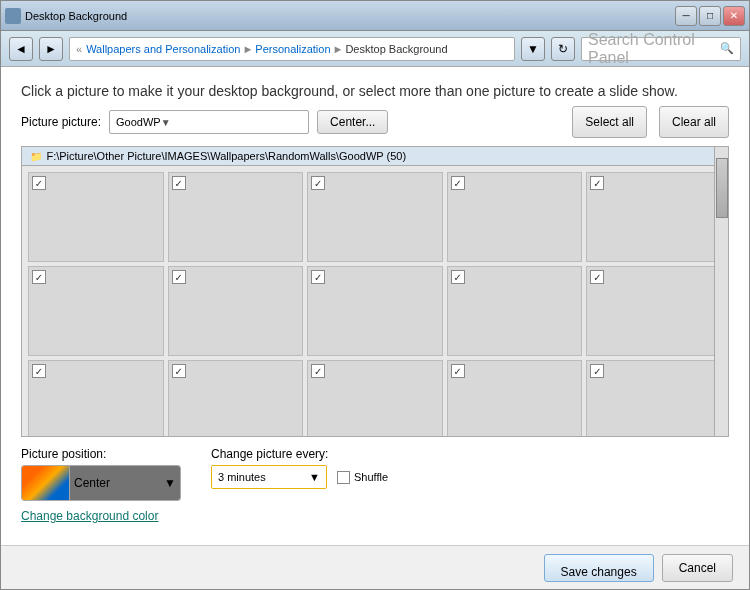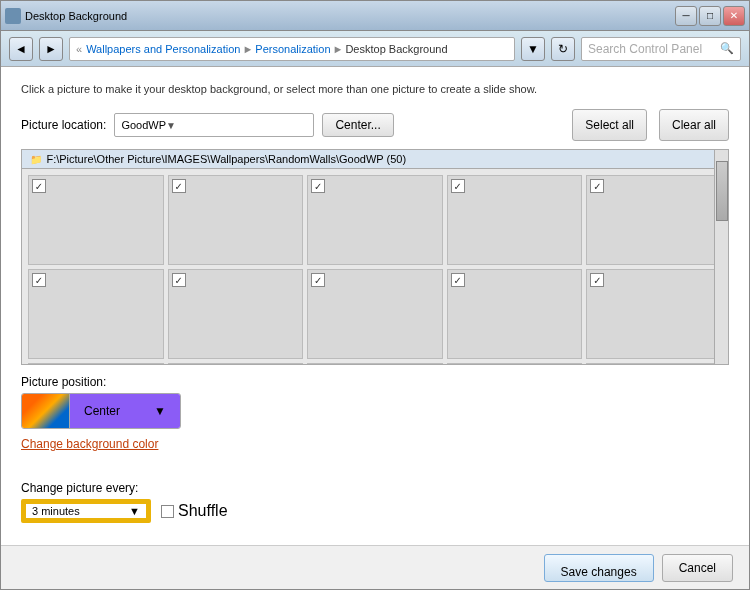--- a/index.html
+++ b/index.html
@@ -127,23 +127,23 @@
       padding: 16px 20px;
       overflow: hidden;
     }
     .page-title {
       font-size: 18px;
       font-weight: 300;
       color: #003a75;
       margin-bottom: 6px;
     }
     .page-subtitle {
-      font-size: 11px;
+      font-size: 14px;
       color: #333;
-      margin-bottom: 14px;
+      margin-bottom: 7px;
     }
     .picture-location-label {
       font-size: 12px;
       color: #000;
       white-space: nowrap;
     }
     .location-dropdown {
       width: 200px;
       height: 24px;
       background: white;
@@ -245,21 +245,20 @@
       border: 1px solid #888;
       margin: 1px;
       position: relative;
       top: 10px;
     }
     .bottom-controls {
       padding: 10px 0 6px 0;
       display: flex;
       align-items: flex-start;
       gap: 30px;
-      flex-direction: column;
     }
     .picture-position-group {
       display: flex;
       flex-direction: column;
       gap: 4px;
     }
     .picture-position-label {
       font-size: 12px;
       color: #000;
     }
@@ -277,68 +276,68 @@
       width: 48px;
       height: 34px;
       background: linear-gradient(135deg, #ff6600 25%, #ffaa00 50%, #0066cc 75%);
       border-right: 1px solid #aaa;
     }
     .position-dropdown {
       flex: 1;
       display: flex;
       align-items: center;
       justify-content: space-between;
-      padding: 0 14px;
-      background: #8b5cf6;
+      padding: 0 4px;
+      background: #737373;
       cursor: pointer;
       font-size: 12px;
       height: 100%;
     }
     .change-interval-group {
       display: flex;
       flex-direction: column;
       gap: 4px;
       justify-content: space-between;
     }
     .change-interval-label {
       font-size: 12px;
       color: #000;
     }
     .interval-row {
       display: flex;
       align-items: center;
       gap: 10px;
     }
     .interval-dropdown {
-      width: 130px;
-      height: 24px;
-      background: white;
-      border: 5px solid #eab308;
+      width: 116px;
+      height: 24px;
+      background: white;
+      border: 1px solid #eab308;
       border-radius: 2px;
       display: flex;
       align-items: center;
       padding: 0 6px;
       cursor: pointer;
       font-size: 11px;
       justify-content: space-between;
     }
     .shuffle-row {
       display: flex;
       align-items: center;
       gap: 4px;
-      font-size: 16px;
+      font-size: 11px;
     }
     .shuffle-checkbox {
       width: 13px;
       height: 13px;
       border: 1px solid #888;
       background: white;
     }
     .change-bg-link {
-      color: #c2410c;
+      color: #0f766e;
       text-decoration: underline;
       cursor: pointer;
       font-size: 12px;
       margin-top: 4px;
     }
     .footer {
       height: 44px;
       background: #f0f0f0;
       border-top: 1px solid #ccc;
       display: flex;
@@ -398,30 +397,30 @@
       <span style="font-size:11px; color:#888; margin-right:4px;">«</span>
       <span class="breadcrumb-link">Wallpapers and Personalization</span>
       <span class="breadcrumb-sep">►</span>
       <span class="breadcrumb-link">Personalization</span>
       <span class="breadcrumb-sep">►</span>
       <span>Desktop Background</span>
     </div>
     <div class="nav-btn">▼</div>
     <div class="refresh-btn">↻</div>
     <div class="search-bar">
-      <span style="color:#aaa; font-size:12px;">Search Control Panel</span>
+      <span style="color:#aaa; font-size:16px;">Search Control Panel</span>
       <span style="margin-left:auto; color:#888;">🔍</span>
     </div>
   </div>
 
   <div class="content-area">
     <div class="page-subtitle">Click a picture to make it your desktop background, or select more than one picture to create a slide show.</div>
 
     <div class="row-with-buttons">
-      <span class="picture-location-label">Picture location:</span>
+      <span class="picture-location-label">Picture picture:</span>
       <div class="location-dropdown">
         <span>GoodWP</span>
         <span class="location-dropdown-arrow">▼</span>
       </div>
       <button class="browse-btn">Center...</button>
       <button class="select-all-btn">Select all</button>
       <button class="clear-all-btn">Clear all</button>
     </div>
 
     <div class="wallpaper-grid-container">

